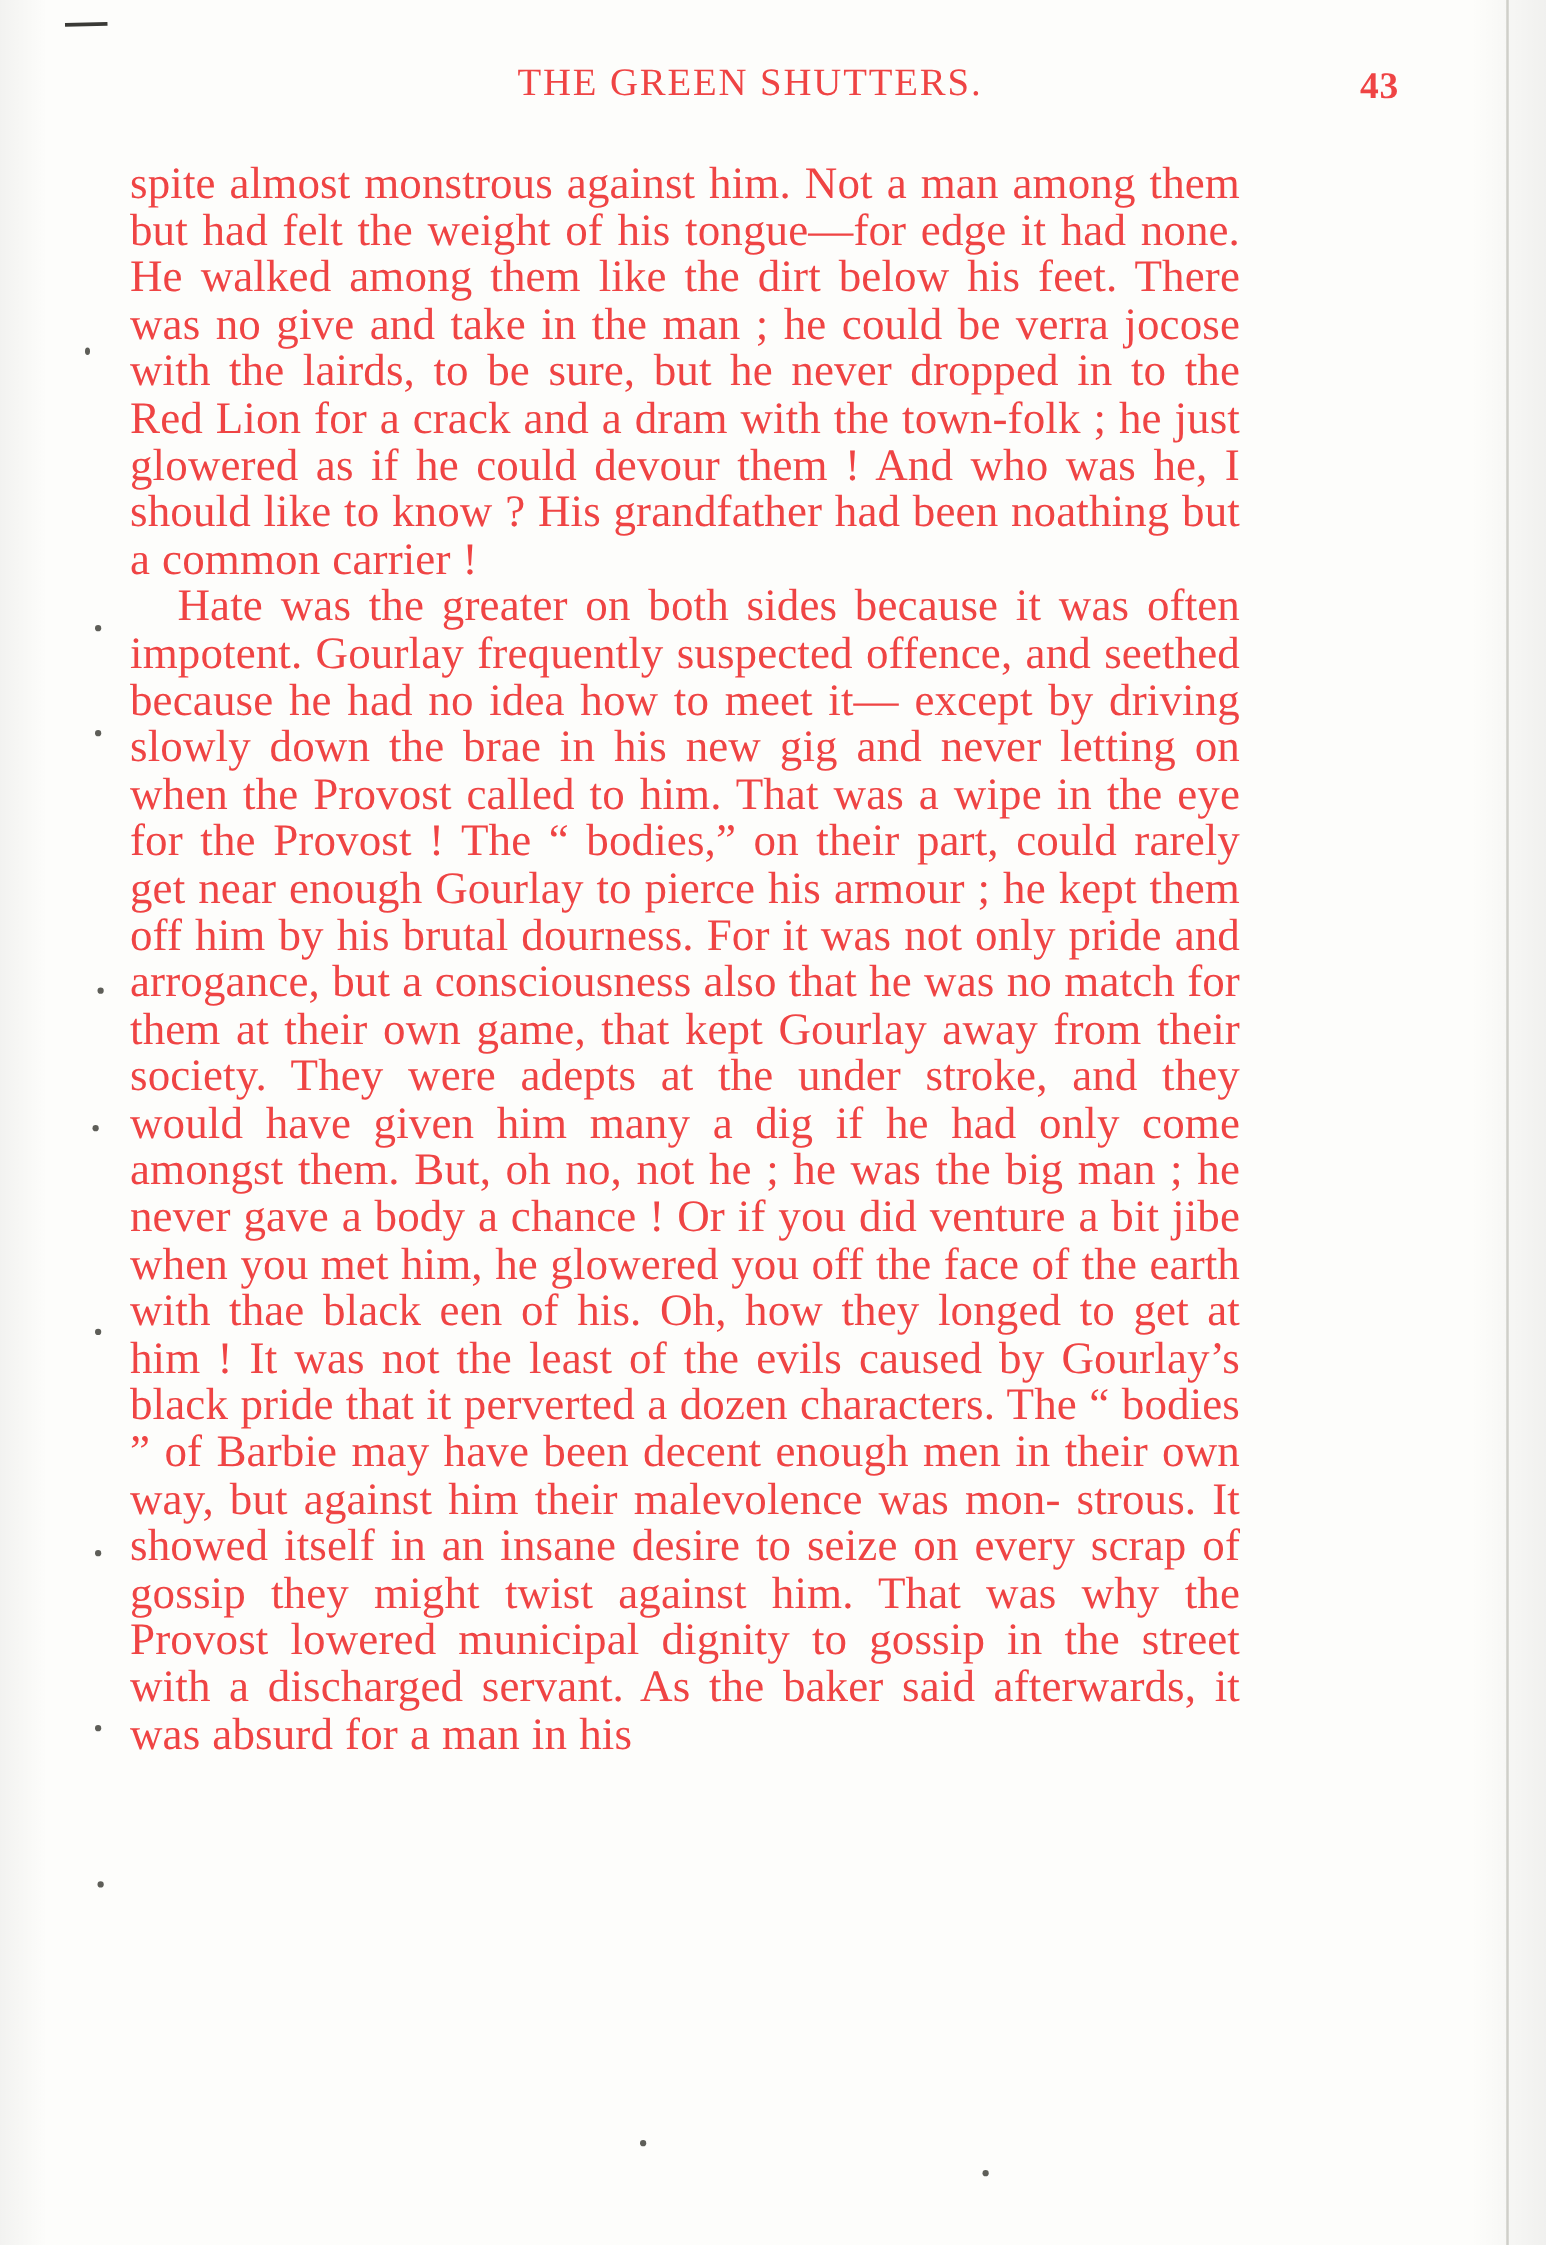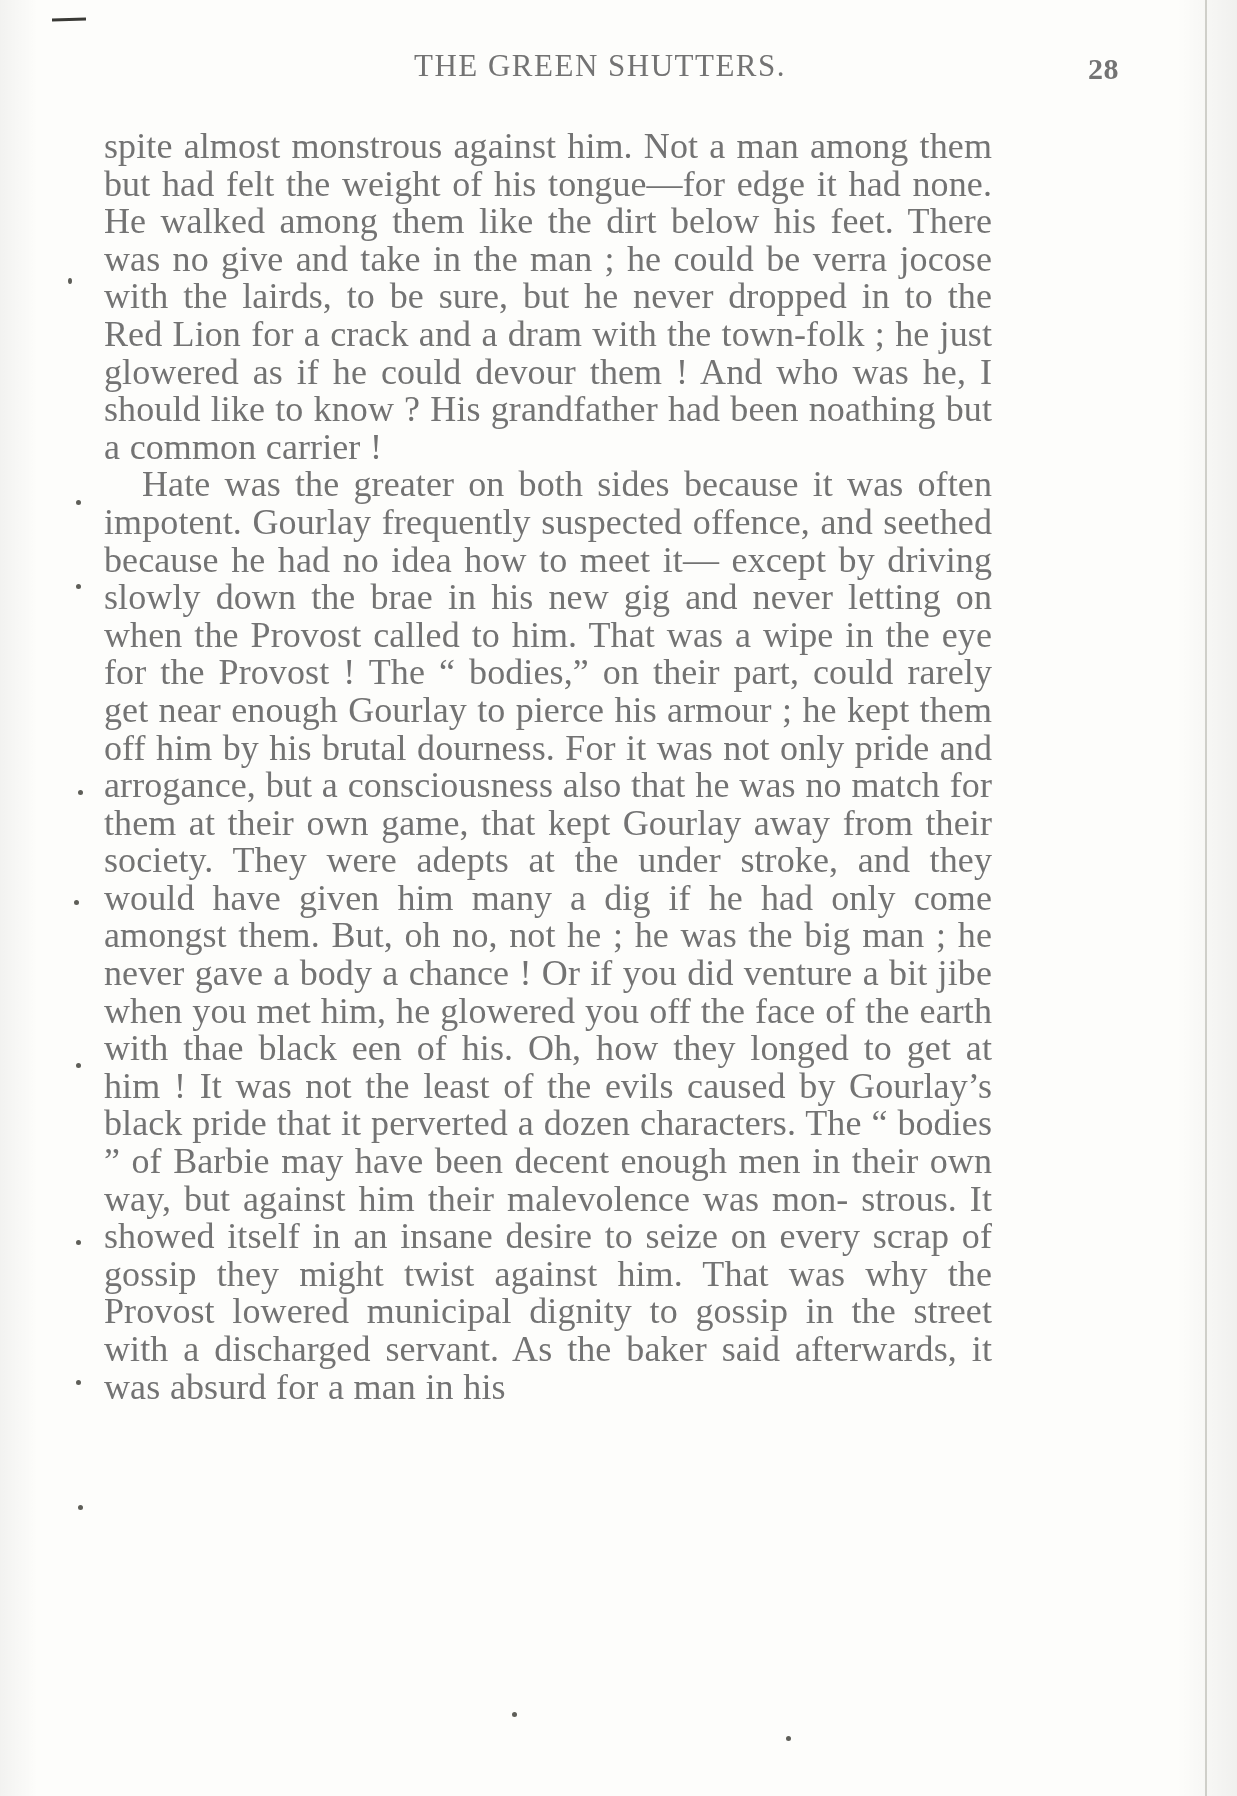--- a/index.html
+++ b/index.html
@@ -7,21 +7,21 @@
     padding: 0;
     background: #ffffff;
   }
   .page {
     position: relative;
     width: 1237px;
     height: 1796px;
     background: #fdfdfb;
     overflow: hidden;
     font-family: "Liberation Serif", "DejaVu Serif", serif;
-    color: #737373;
+    color: #ef4444;
   }
   
   .page::before {
     content: "";
     position: absolute;
     inset: 0;
     background:
       linear-gradient(to right, rgba(0,0,0,0.045) 0px, rgba(0,0,0,0.0) 38px),
       linear-gradient(to left, rgba(0,0,0,0.05) 0px, rgba(0,0,0,0.0) 60px);
     pointer-events: none;
@@ -94,21 +94,21 @@
 <body>
 
 <div class="page">
 
   <div class="right-rule"></div>
   <div class="corner-dash"></div>
 
   <div class="header">
     <div class="running-head">THE GREEN SHUTTERS.</div>
   </div>
-  <div class="folio">28</div>
+  <div class="folio">43</div>
 
   <div class="body">
     <p class="para">spite almost monstrous against him.   Not a man among them but had felt the weight of his tongue—for edge it had none.   He walked among them like the dirt below his feet.   There was no give and take in the man ; he could be verra jocose with the lairds, to be sure, but he never dropped in to the Red Lion for a crack and a dram with the town-folk ; he just glowered as if he could devour them !   And who was he, I should like to know ? His grandfather had been noathing but a common carrier !</p>
     <p class="para">Hate was the greater on both sides because it was often impotent.   Gourlay frequently suspected offence, and seethed because he had no idea how to meet it— except by driving slowly down the brae in his new gig and never letting on when the Provost called to him. That was a wipe in the eye for the Provost !   The “ bodies,” on their part, could rarely get near enough Gourlay to pierce his armour ; he kept them off him by his brutal dourness.   For it was not only pride and arrogance, but a consciousness also that he was no match for them at their own game, that kept Gourlay away from their society.   They were adepts at the under stroke, and they would have given him many a dig if he had only come amongst them.   But, oh no, not he ; he was the big man ; he never gave a body a chance ! Or if you did venture a bit jibe when you met him, he glowered you off the face of the earth with thae black een of his.   Oh, how they longed to get at him !   It was not the least of the evils caused by Gourlay’s black pride that it perverted a dozen characters.   The “ bodies ” of Barbie may have been decent enough men in their own way, but against him their malevolence was mon- strous.   It showed itself in an insane desire to seize on every scrap of gossip they might twist against him. That was why the Provost lowered municipal dignity to gossip in the street with a discharged servant.   As the baker said afterwards, it was absurd for a man in his</p>
   </div>
 
   <div class="speck" style="left:68px; top:278px; width:4px; height:6px;"></div>
   <div class="speck" style="left:76px; top:500px; width:5px; height:5px;"></div>
   <div class="speck" style="left:76px; top:584px; width:5px; height:5px;"></div>
   <div class="speck" style="left:78px; top:790px; width:5px; height:5px;"></div>

